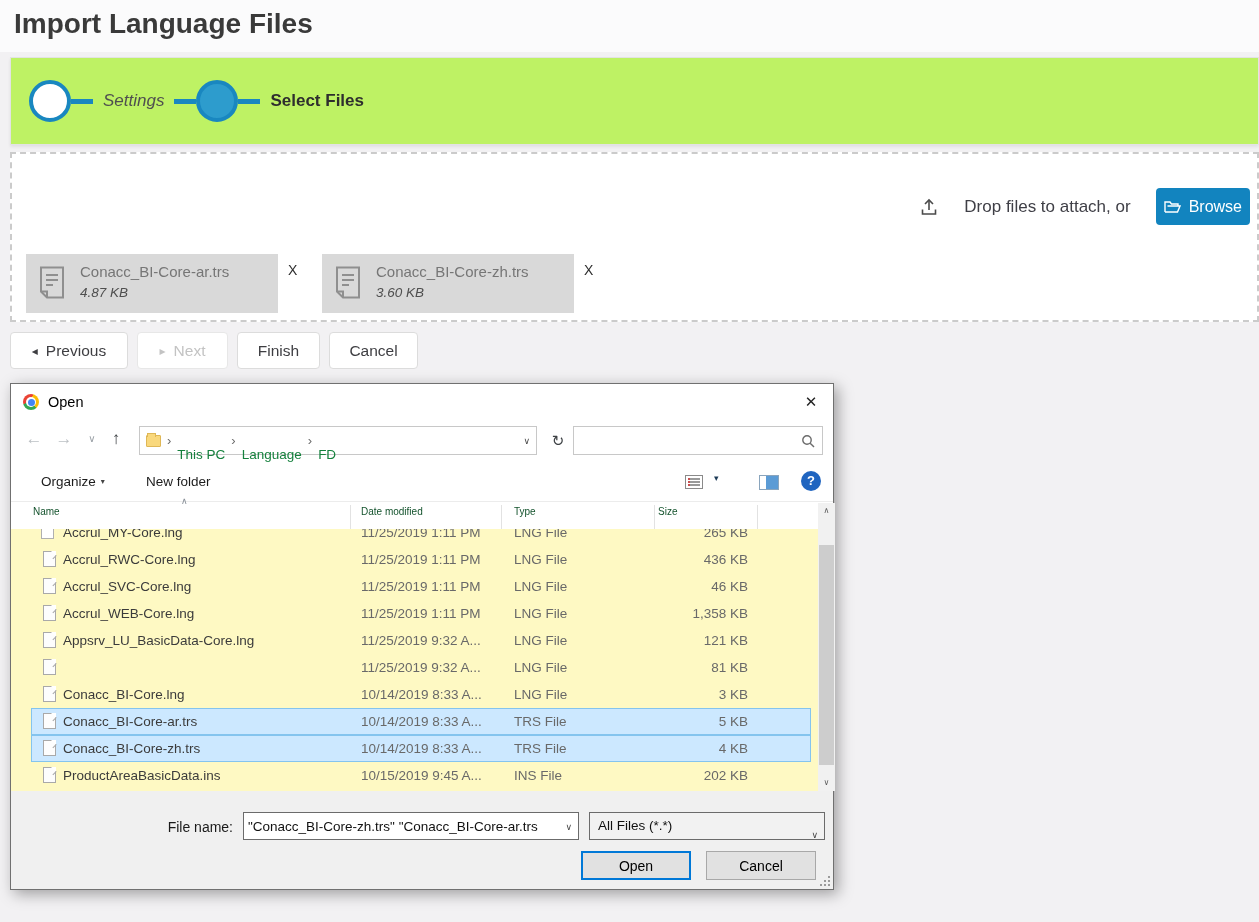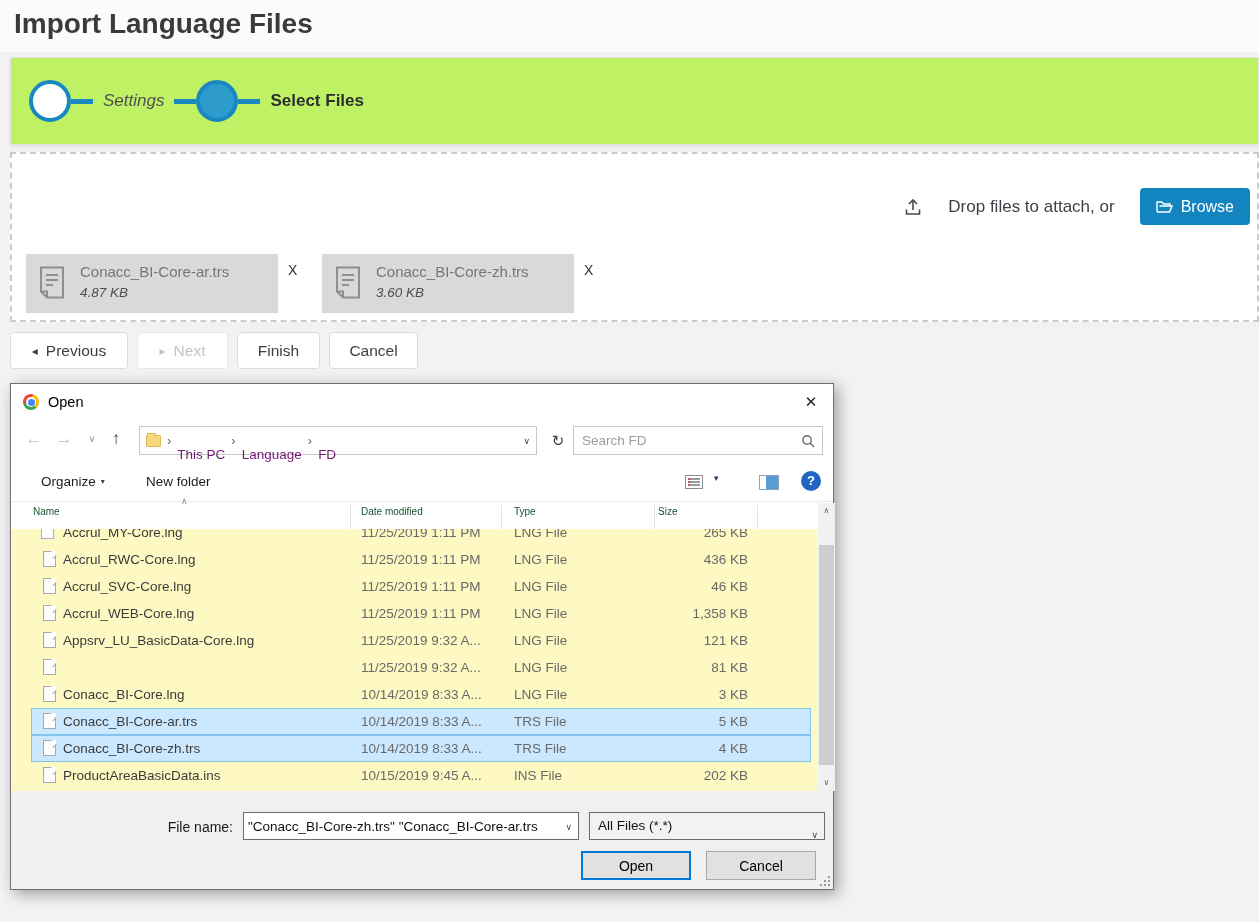--- a/index.html
+++ b/index.html
@@ -15,21 +15,21 @@
   .step-circle { width:42px; height:42px; border-radius:50%; border:4px solid #1987c0; background:#fff; flex:0 0 auto; }
   .step-circle.active { background:#2d9ccd; }
   .step-dash { width:22px; height:5px; background:#1987c0; flex:0 0 auto; }
   .step-label { font-size:17px; color:#4f4f4f; font-style:italic; margin:0 10px; }
   .step-label.active { font-style:normal; font-weight:700; color:#2e2e2e; }
 
   .dropzone { position:absolute; left:10px; top:152px; width:1249px; height:170px; background:#fff;
     border:2px dashed #cbcbcb; }
   .drop-prompt { position:absolute; top:34px; right:7px; display:flex; align-items:center; gap:25px; }
   .drop-text { font-size:17px; color:#3f3f46; }
-  .browse-btn { height:37px; padding:0 16px; background:#1284bf; color:#fff; border:none; border-radius:4px;
+  .browse-btn { height:37px; padding:0 8px; background:#1284bf; color:#fff; border:none; border-radius:4px;
     font-size:16px; font-family:inherit; display:flex; align-items:center; gap:8px; cursor:pointer; }
   .chips-row { position:absolute; left:14px; top:100px; display:flex; align-items:flex-start; }
   .chip { width:252px; height:59px; background:#d9d9d9; position:relative; padding:9px 8px 0 54px; }
   .chip-doc { position:absolute; left:13px; top:12px; }
   .chip-name { font-size:15px; color:#767676; white-space:nowrap; overflow:hidden; }
   .chip-size { font-size:13.5px; color:#4f4f4f; margin-top:5px;font-style:italic; }
   .chip-x { font-size:14px; color:#2f2f2f; margin:8px 0 0 10px; cursor:pointer; width:14px; }
   .chip-gap { width:20px; }
 
   .wizard-row { position:absolute; left:10px; top:332px; display:flex; gap:9px; }
@@ -53,21 +53,21 @@
 
   .nav-row { position:absolute; left:0; top:40px; right:0; height:34px; }
   .nav-glyph { position:absolute; top:0; height:30px; line-height:30px; font-size:17px; text-align:center; width:22px; }
   .g-back { left:12px; color:#bcc0c4; } .g-fwd { left:42px; color:#bcc0c4; }
   .g-navchev { left:70px; color:#9aa0a6; font-size:10px; } .g-up { left:94px; color:#3e4245; }
   .addr-box { position:absolute; left:128px; top:2px; width:398px; height:29px; border:1px solid #c8c8c8; background:#fff;
     display:flex; align-items:center; padding-left:6px; gap:6px; }
   .addr-folder { width:15px; height:12px; background:#f9d87c; border:1px solid #dfb756; border-radius:1px; position:relative; }
   .addr-folder::before { content:""; position:absolute; left:0; top:-3px; width:7px; height:3px; background:#f9d87c; border:1px solid #dfb756; border-bottom:none; }
   .crumb-sep { color:#6a6a6a; font-size:13px; }
-  .crumb { font-size:13.5px; color:#701a75; cursor:pointer;margin-top:28px; }
+  .crumb { font-size:13.5px; color:#15803d; cursor:pointer;margin-top:28px; }
   .addr-chev { position:absolute; right:6px; font-size:9px; color:#444; top:9px; }
   .refresh-btn { position:absolute; left:534px; top:2px; width:26px; height:29px; text-align:center; line-height:29px;
     font-size:15px; color:#3e4245; cursor:pointer; }
   .search-box { position:absolute; left:562px; top:2px; width:250px; height:29px; border:1px solid #c8c8c8; background:#fff; }
   .search-box input { position:absolute; left:8px; top:0; width:210px; height:27px; border:none; outline:none;
     font-family:inherit; font-size:13.5px; color:#333; }
   .search-box input::placeholder { color:#9c9c9c; }
   .search-glass { position:absolute; right:7px; top:7px; }
 
   .tool-row { position:absolute; left:0; top:78px; right:0; height:40px; border-bottom:1px solid #ececec; }
@@ -233,21 +233,20 @@
       <span class="crumb-sep">›</span>
       <span class="crumb">This PC</span>
       <span class="crumb-sep">›</span>
       <span class="crumb">Language</span>
       <span class="crumb-sep">›</span>
       <span class="crumb">FD</span>
       <span class="addr-chev">∨</span>
     </div>
     <span class="refresh-btn">↻</span>
     <div class="search-box">
-      <input placeholder="Search FD" style="">
       <span class="search-glass">
         <svg width="14" height="14" viewBox="0 0 14 14" fill="none" stroke="#6b6b6b" stroke-width="1.4">
           <circle cx="6" cy="6" r="4.2"></circle>
             <path d="M9.2 9.2 L13 13"></path>
         </svg>
       </span>
     </div>
   </div>
 
   <div class="tool-row">

